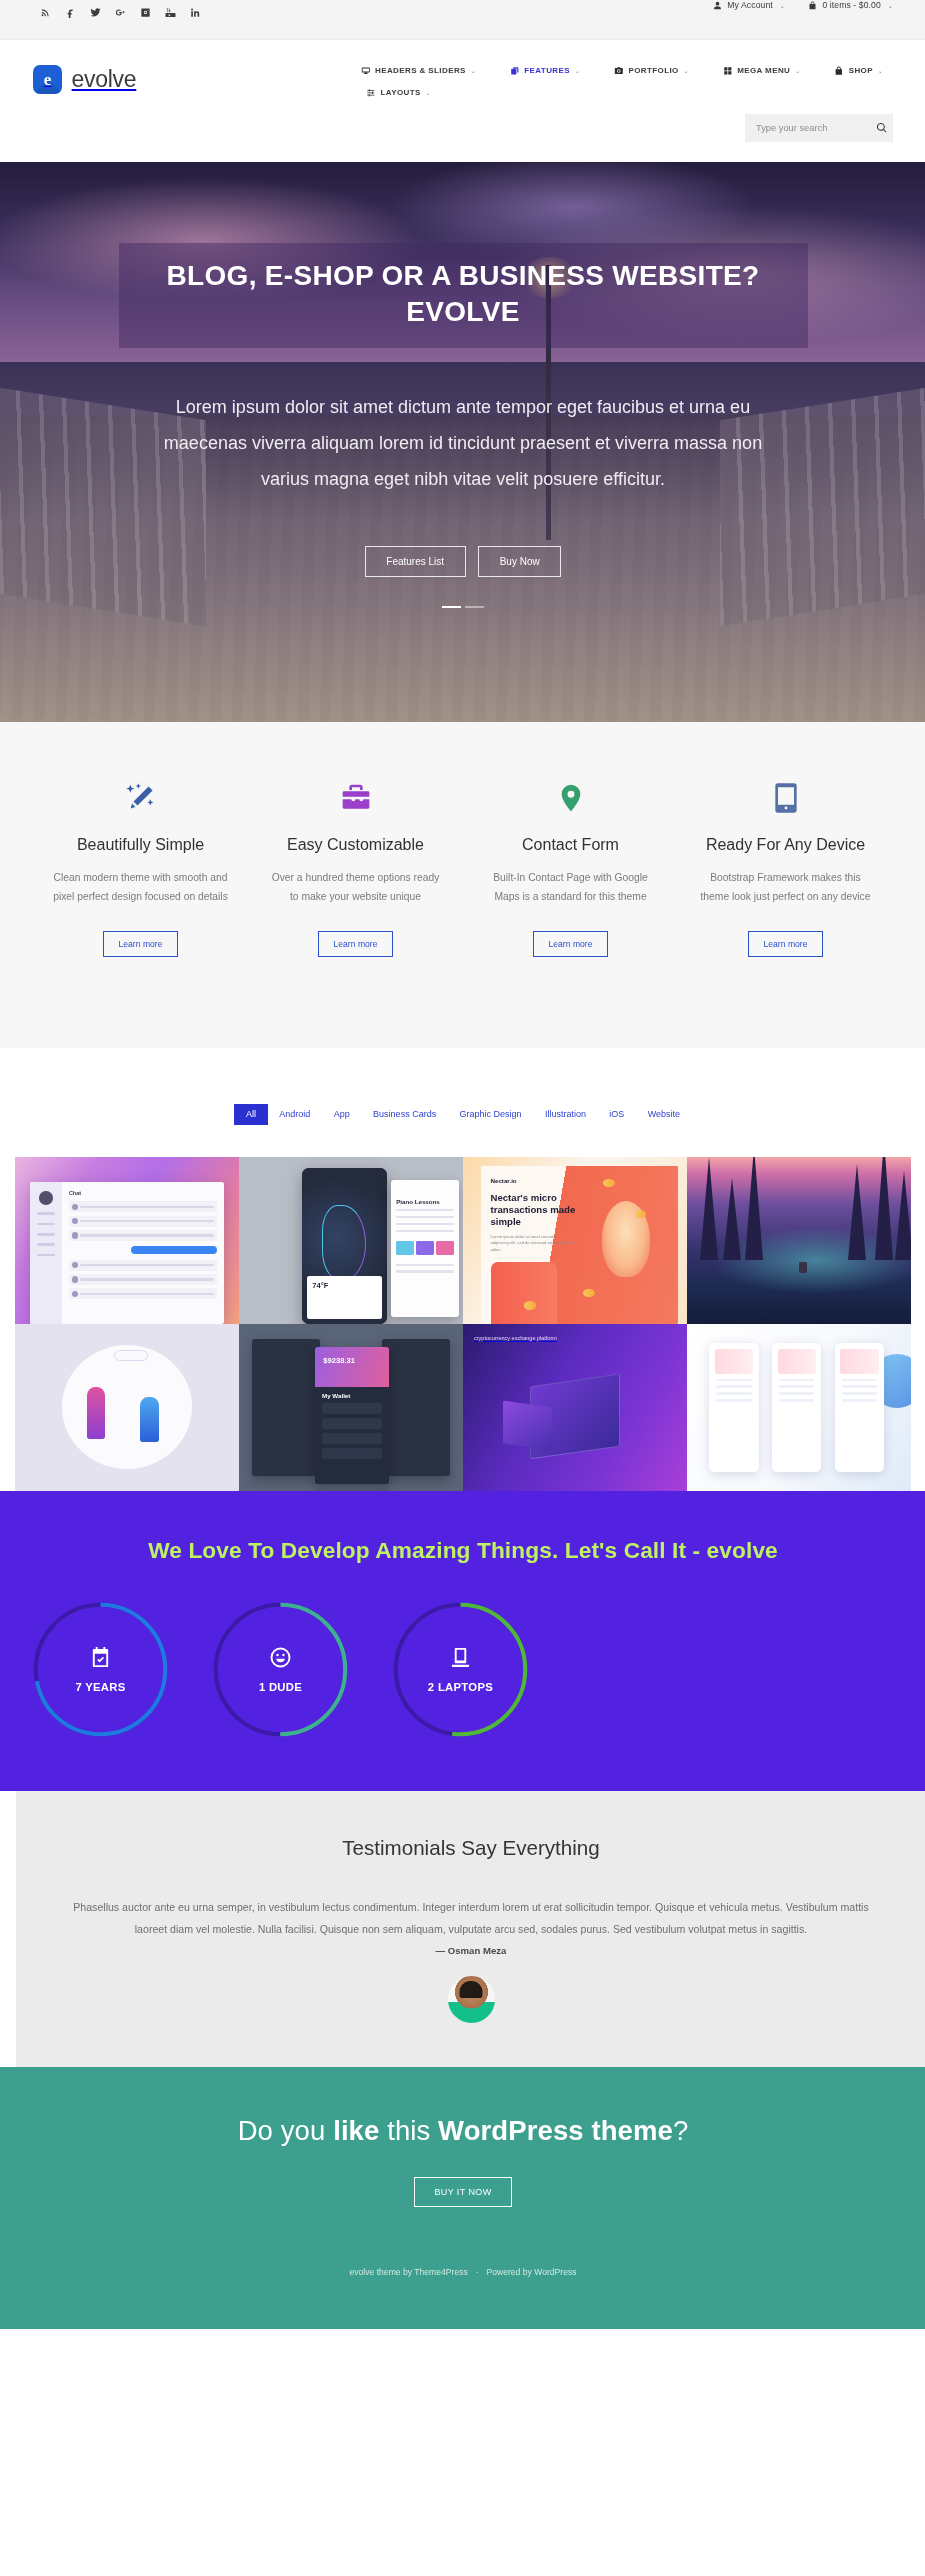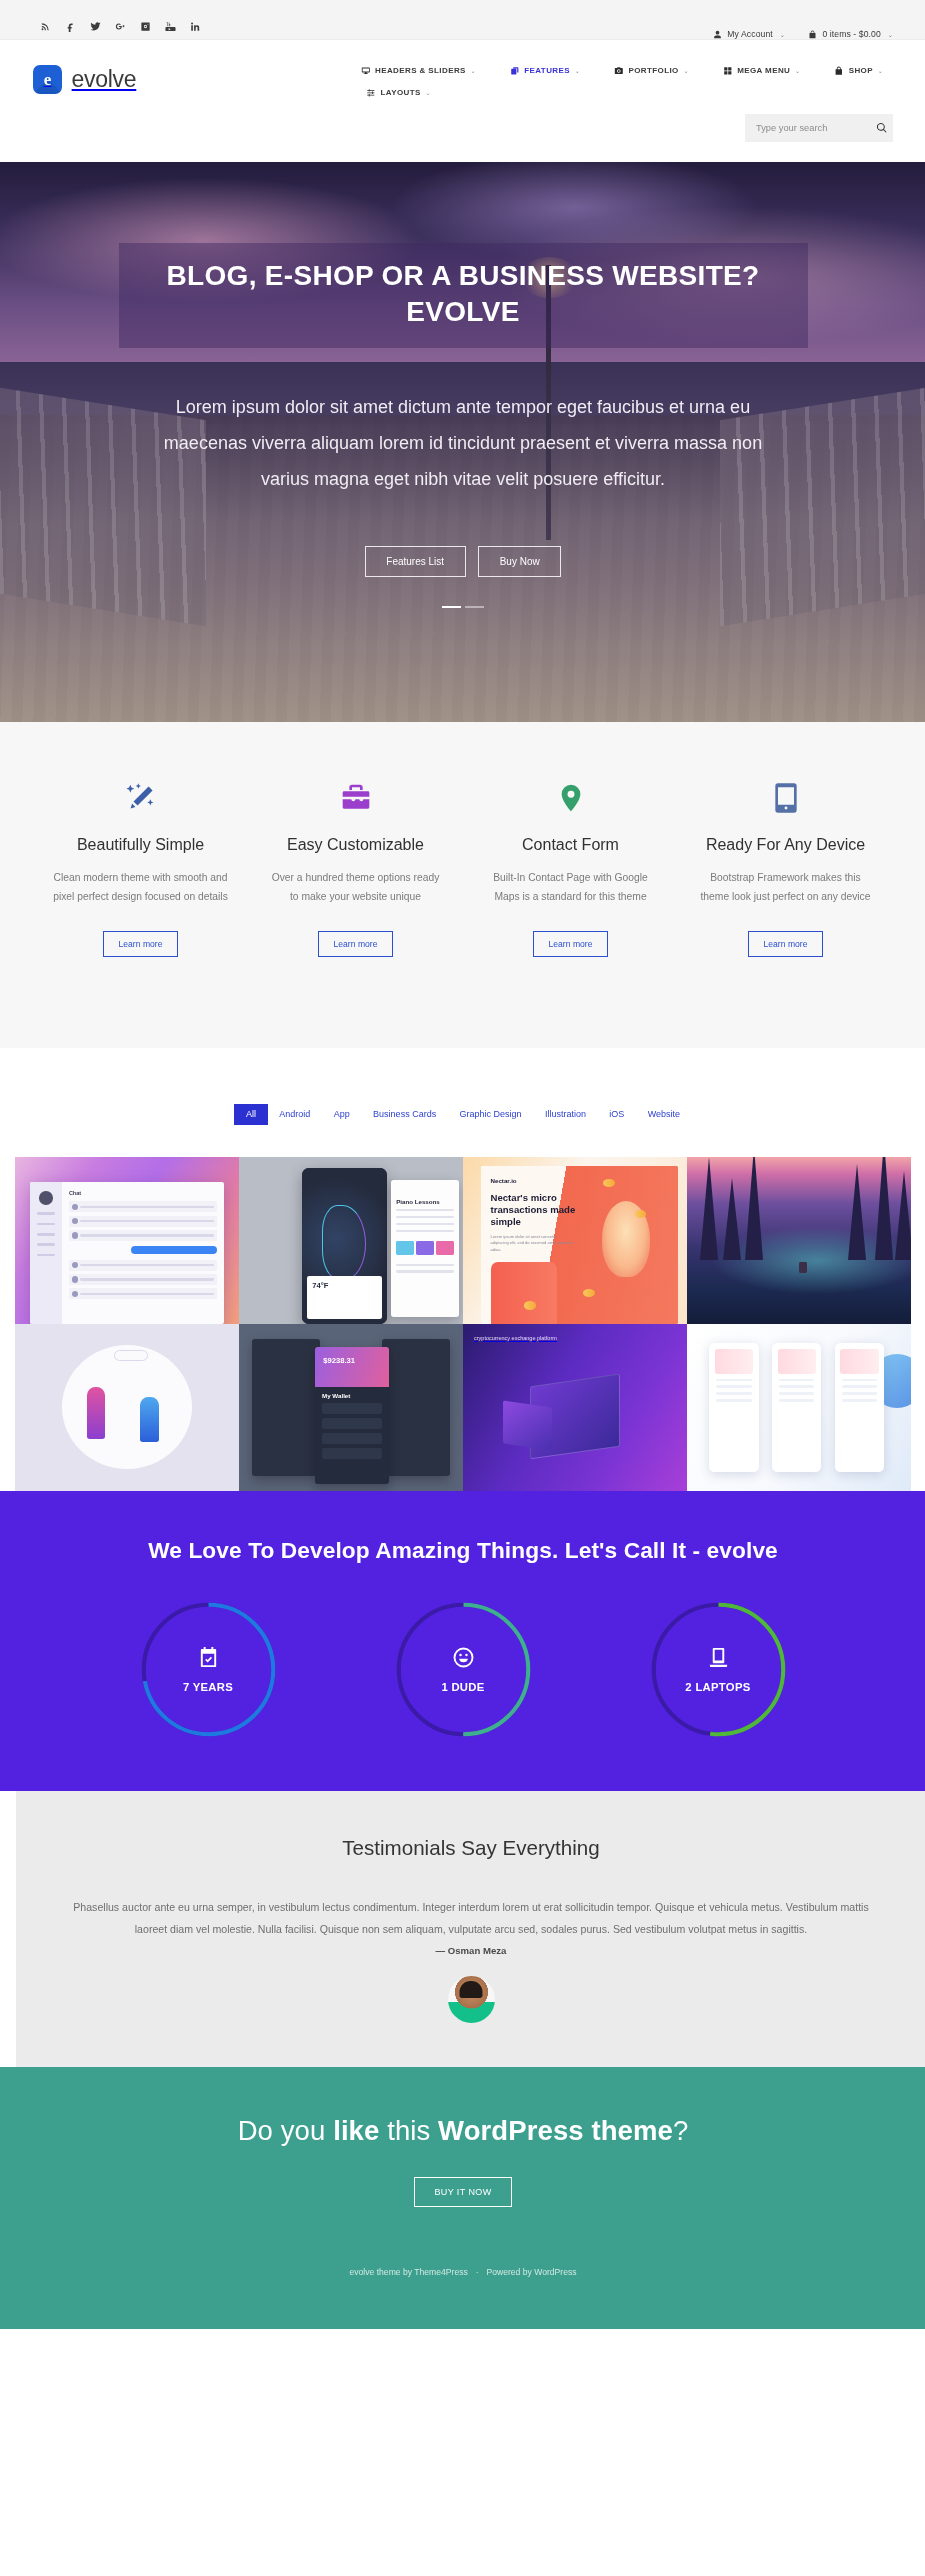--- a/index.html
+++ b/index.html
@@ -10,21 +10,21 @@
     color: #444;
     -webkit-font-smoothing: antialiased;
   }
   .wrap { width: 926px; position: relative; }
 
   
   .topbar {
     height: 40px;
     background: #f4f4f4;
     display: flex;
-    align-items: flex-end;
+    align-items: flex-start;
     padding: 0 33px;
     border-bottom: 0.7px solid #ececec;
   }
   .social-list { display: flex; align-items: center; gap: 0; }
   .social-link {
     width: 25px; height: 25px;
     display: flex; align-items: center; justify-content: center;
     color: #3c3c3c;
   }
   .social-link svg { width: 11px; height: 11px; fill: #3c3c3c; }
@@ -337,24 +337,24 @@
   .p8 .ph .ln { height: 2.7px; margin: 4.1px 6.9px; background: #eef1f7; border-radius: 1.4px; }
   .p8 .ph1 { left: 10%; } .p8 .ph2 { left: 38%; } .p8 .ph3 { left: 66%; }
   .p8 .circ { position: absolute; right: -6%; top: 18%; width: 54px; height: 54px;
     border-radius: 50%; background: linear-gradient(140deg,#6fc0f2,#3f7fe0); opacity: .85;}
 
   
   .counters {
     background: #5322e0; padding: 43px 33px 54px 33px; text-align: center;
   }
   .counters-title {
-    font-size: 22.7px; color: #ffffff; font-weight: bold; line-height: 1.42;
+    font-size: 22.7px; color: #bef264; font-weight: bold; line-height: 1.42;
     max-width: 686px; margin: 0 auto; letter-spacing: 0.1px;
   }
-  .counter-row { margin-top: 36px; display: flex; justify-content: center; gap: 120px; }
+  .counter-row { margin-top: 36px; display: flex; justify-content: flex-start; gap: 45px; }
   .counter { position: relative; width: 135px; height: 135px; }
   .counter svg { width: 135px; height: 135px; transform: rotate(-90deg); }
   .counter .track { fill: none; stroke: #3c1aa8; stroke-width: 6; }
   .counter .prog { fill: none; stroke-width: 6; stroke-linecap: butt; }
   .counter-inner {
     position: absolute; inset: 0; display: flex; flex-direction: column;
     align-items: center; justify-content: center; gap: 12.4px;
   }
   .counter-inner svg.cicon { width: 23px; height: 23px; transform: none; fill: #fff; }
   .counter-label {

